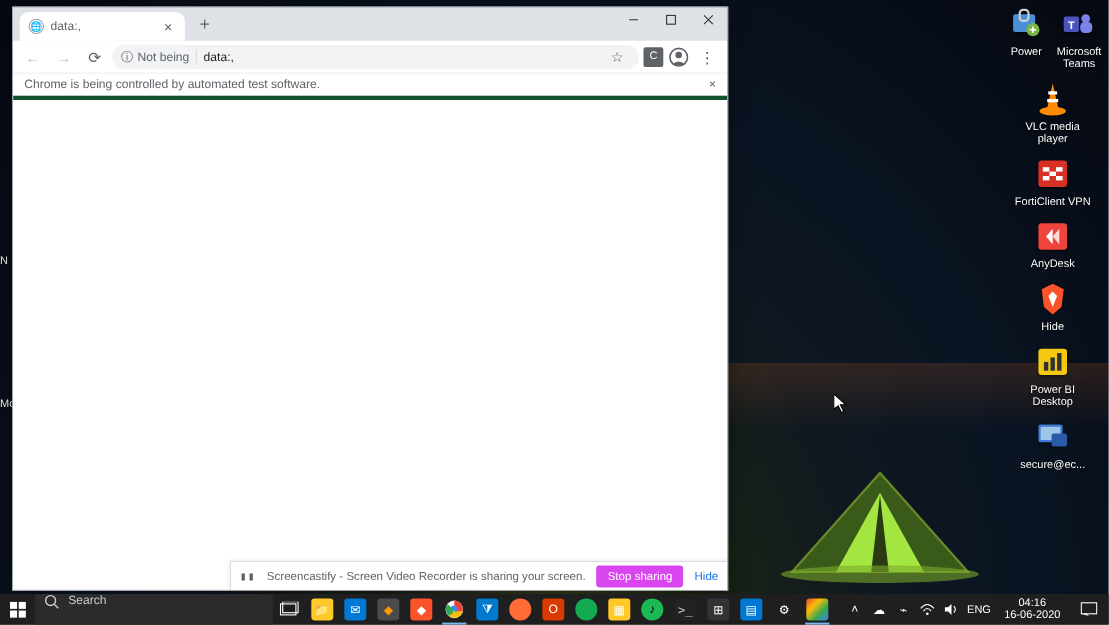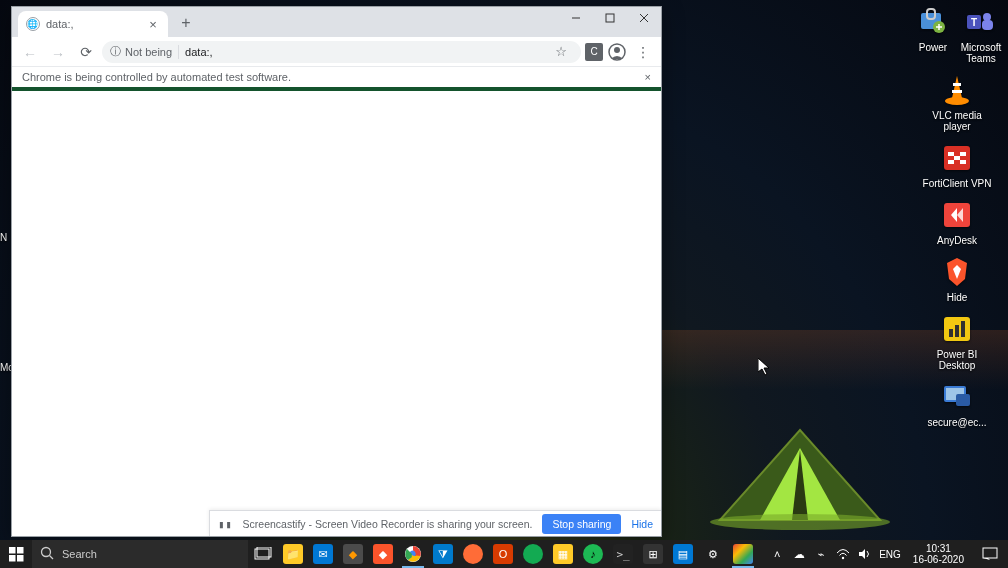--- a/index.html
+++ b/index.html
@@ -73,31 +73,31 @@
   #infobar .x{cursor:pointer;}
 
   #content { flex:1; background:#fff; position:relative; }
 
   #sharebar {
     position:absolute; bottom:0; right:0; height:26px;
     background:#fff; border:1px solid #dadce0; border-bottom:none; border-right:none;
     display:flex; align-items:center; padding:0 8px; gap:10px; font-size:10.5px; color:#5f6368;
     box-shadow:0 -1px 4px rgba(0,0,0,.08);
   }
-  #sharebar .stopbtn{ background:#3b82f6; color:#fff; border:none; padding:4px 10px; border-radius:3px; font-size:10.5px; cursor:pointer;}
+  #sharebar .stopbtn{ background:#d946ef; color:#fff; border:none; padding:4px 10px; border-radius:3px; font-size:10.5px; cursor:pointer;}
   #sharebar .hide{ color:#1a73e8; cursor:pointer; }
   #sharebar .pause{ font-family:monospace; letter-spacing:1px;}
 
   
   #taskbar {
     position:absolute; left:0; right:0; bottom:0; height:28px;
     background:#1f1f1f; display:flex; align-items:stretch; color:#fff; font-size:11px;
   }
   #startbtn { width:32px; display:flex; align-items:center; justify-content:center; cursor:pointer; }
-  #searchbox { width:216px; background:#2b2b2b; display:flex; align-items:center; gap:8px; padding:0 8px; cursor:text;}
+  #searchbox { width:216px; background:#2b2b2b; display:flex; gap:8px; padding:0 8px; cursor:text;}
   #searchbox .mag{color:#ccc;}
   #tasks { display:flex; align-items:center; }
   .tbicon { width:30px; height:28px; display:flex; align-items:center; justify-content:center; cursor:pointer; position:relative;}
   .tbicon.active::after{content:"";position:absolute;bottom:0;left:4px;right:4px;height:2px;background:#76b9ed;}
   .tbicon .sq{width:20px;height:20px;border-radius:3px;display:flex;align-items:center;justify-content:center;font-size:11px;}
   #tray { margin-left:auto; display:flex; align-items:center; gap:6px; padding:0 4px; }
   .trayicon{width:16px;height:16px;display:flex;align-items:center;justify-content:center;color:#fff;font-size:11px;cursor:pointer;}
   #clock{ text-align:center; line-height:11px; font-size:10px; padding:0 6px; cursor:pointer;}
   #notif{ width:28px; display:flex; align-items:center; justify-content:center; cursor:pointer;}
 
@@ -383,21 +383,21 @@
           </svg>
         </span>
       <span class="trayicon">
           <svg width="14" height="12">
             <polygon points="1,4 4,4 7,1 7,11 4,8 1,8" fill="#fff"></polygon>
             <path d="M9 3 Q12 6 9 9" fill="none" stroke="#fff"></path>
           </svg>
         </span>
       <span class="trayicon" style="width:auto;font-size:10px">ENG</span>
       <div id="clock">
-        <div>10:31</div>
+        <div>04:16</div>
         <div>16-06-2020</div>
       </div>
       <div id="notif">
           <svg width="16" height="14">
             <rect x="1" y="1" width="14" height="10" fill="none" stroke="#fff"></rect>
             <path d="M1 11 L6 11 L8 13 L1 11" fill="#fff"></path>
           </svg>
         </div>
     </div>
   </div>

